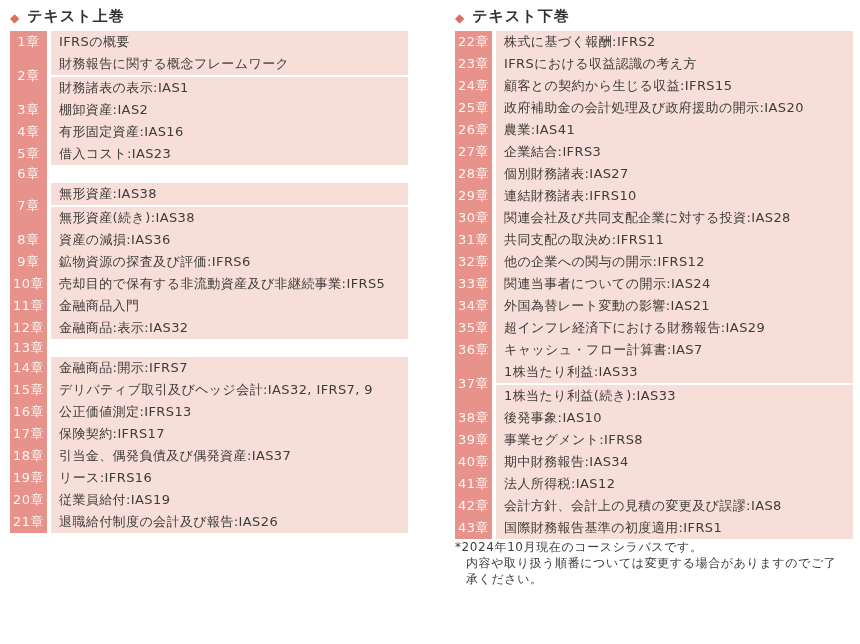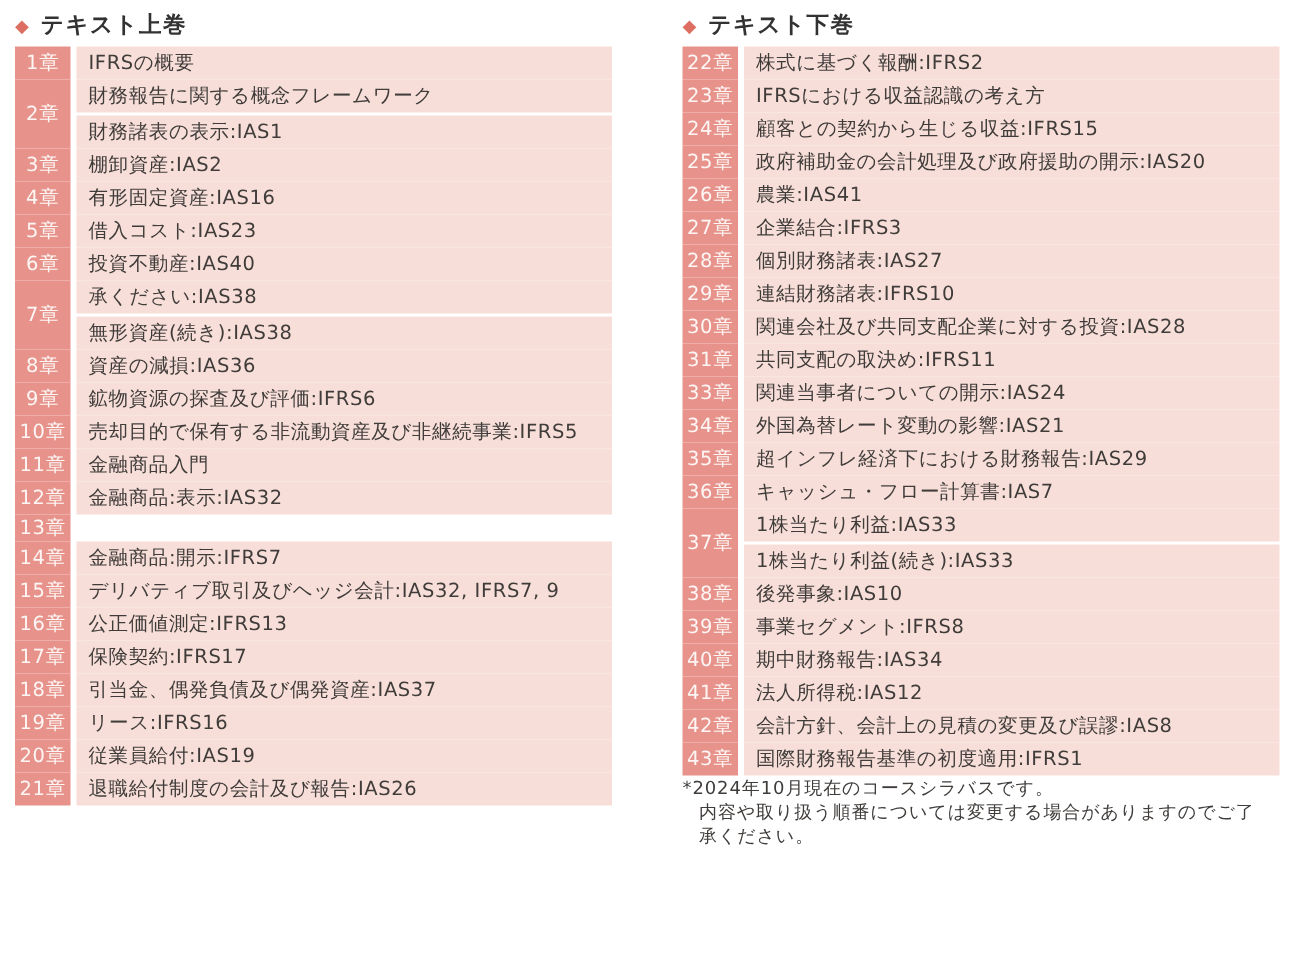--- a/index.html
+++ b/index.html
@@ -89,28 +89,25 @@
           </div>
         </div>
         <div class="group">
           <div class="ch-cell">5章</div>
           <div class="topics">
             <div class="topic">借入コスト:IAS23</div>
           </div>
         </div>
         <div class="group">
           <div class="ch-cell">6章</div>
-          <div class="topics">
-            <div class="topic">投資不動産:IAS40</div>
-          </div>
         </div>
         <div class="group">
           <div class="ch-cell">7章</div>
           <div class="topics">
-            <div class="topic">承ください:IAS38</div>
+            <div class="topic">無形資産:IAS38</div>
             <div class="topic">無形資産(続き):IAS38</div>
           </div>
         </div>
         <div class="group">
           <div class="ch-cell">8章</div>
           <div class="topics">
             <div class="topic">資産の減損:IAS36</div>
           </div>
         </div>
         <div class="group">
@@ -248,20 +245,26 @@
         <div class="group">
           <div class="ch-cell">30章</div>
           <div class="topics">
             <div class="topic">関連会社及び共同支配企業に対する投資:IAS28</div>
           </div>
         </div>
         <div class="group">
           <div class="ch-cell">31章</div>
           <div class="topics">
             <div class="topic">共同支配の取決め:IFRS11</div>
+          </div>
+        </div>
+        <div class="group">
+          <div class="ch-cell">32章</div>
+          <div class="topics">
+            <div class="topic">他の企業への関与の開示:IFRS12</div>
           </div>
         </div>
         <div class="group">
           <div class="ch-cell">33章</div>
           <div class="topics">
             <div class="topic">関連当事者についての開示:IAS24</div>
           </div>
         </div>
         <div class="group">
           <div class="ch-cell">34章</div>

